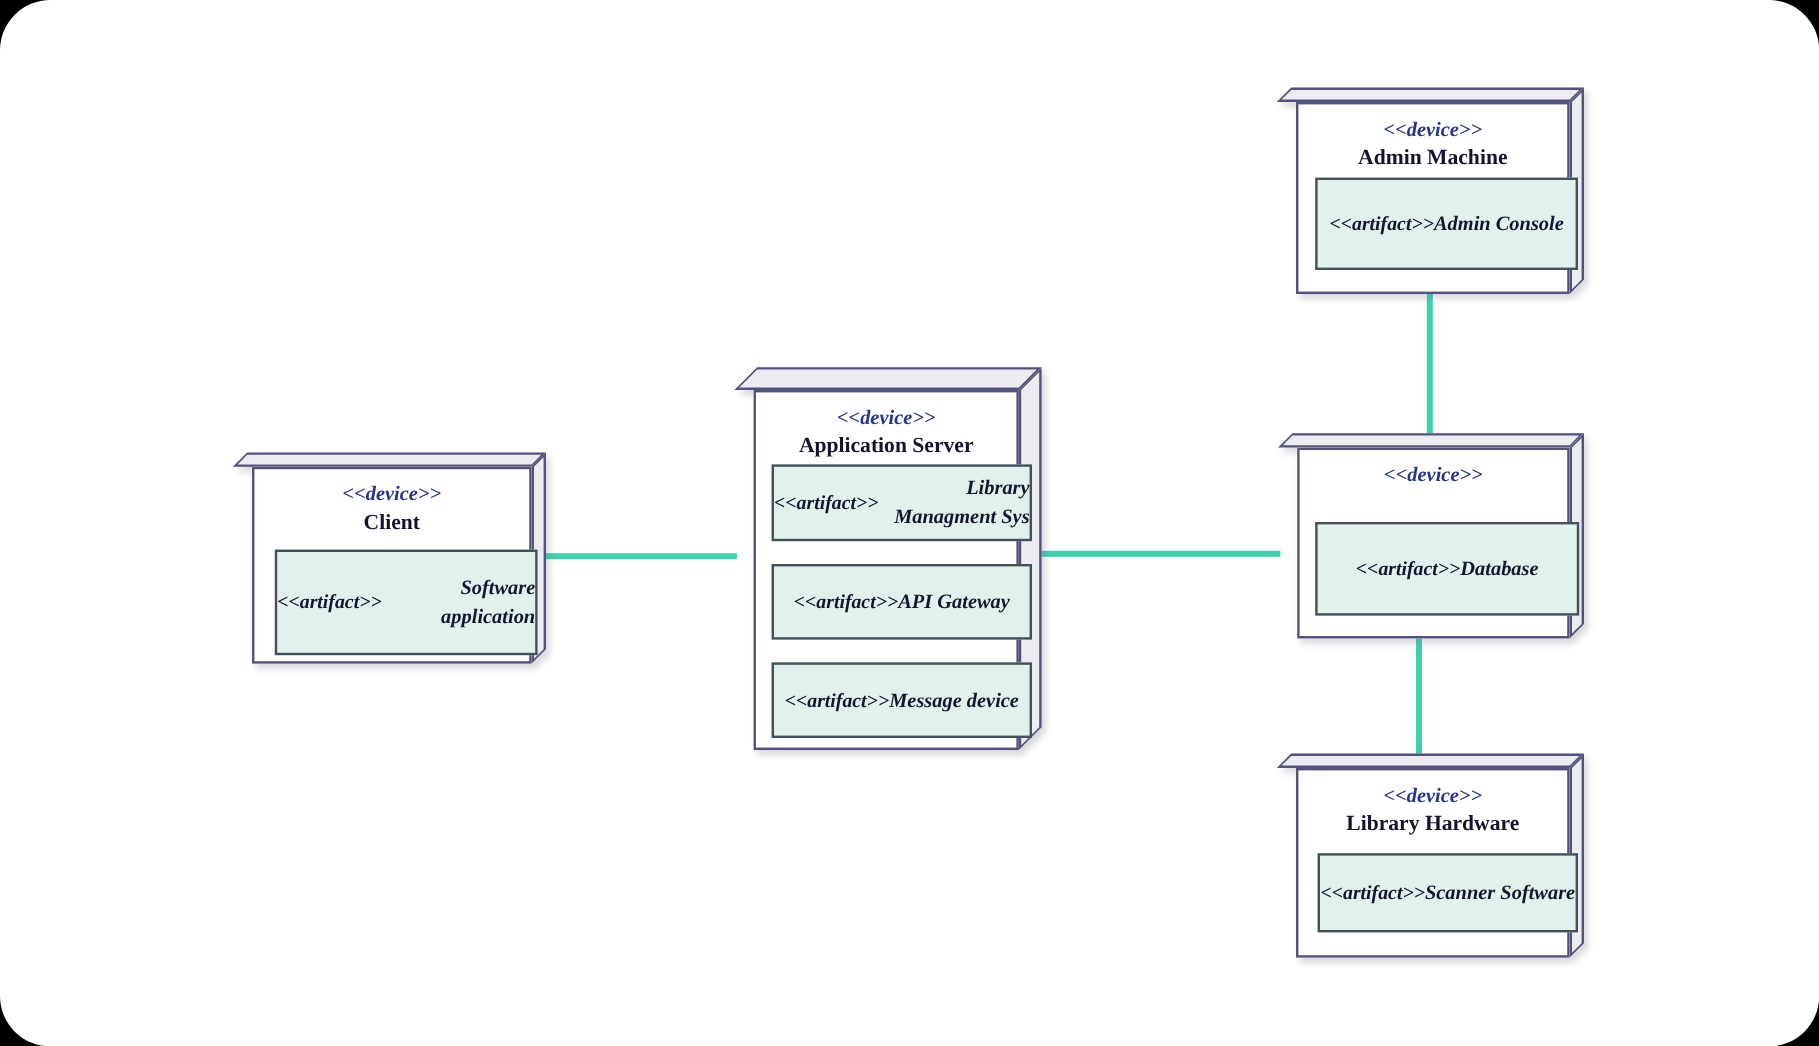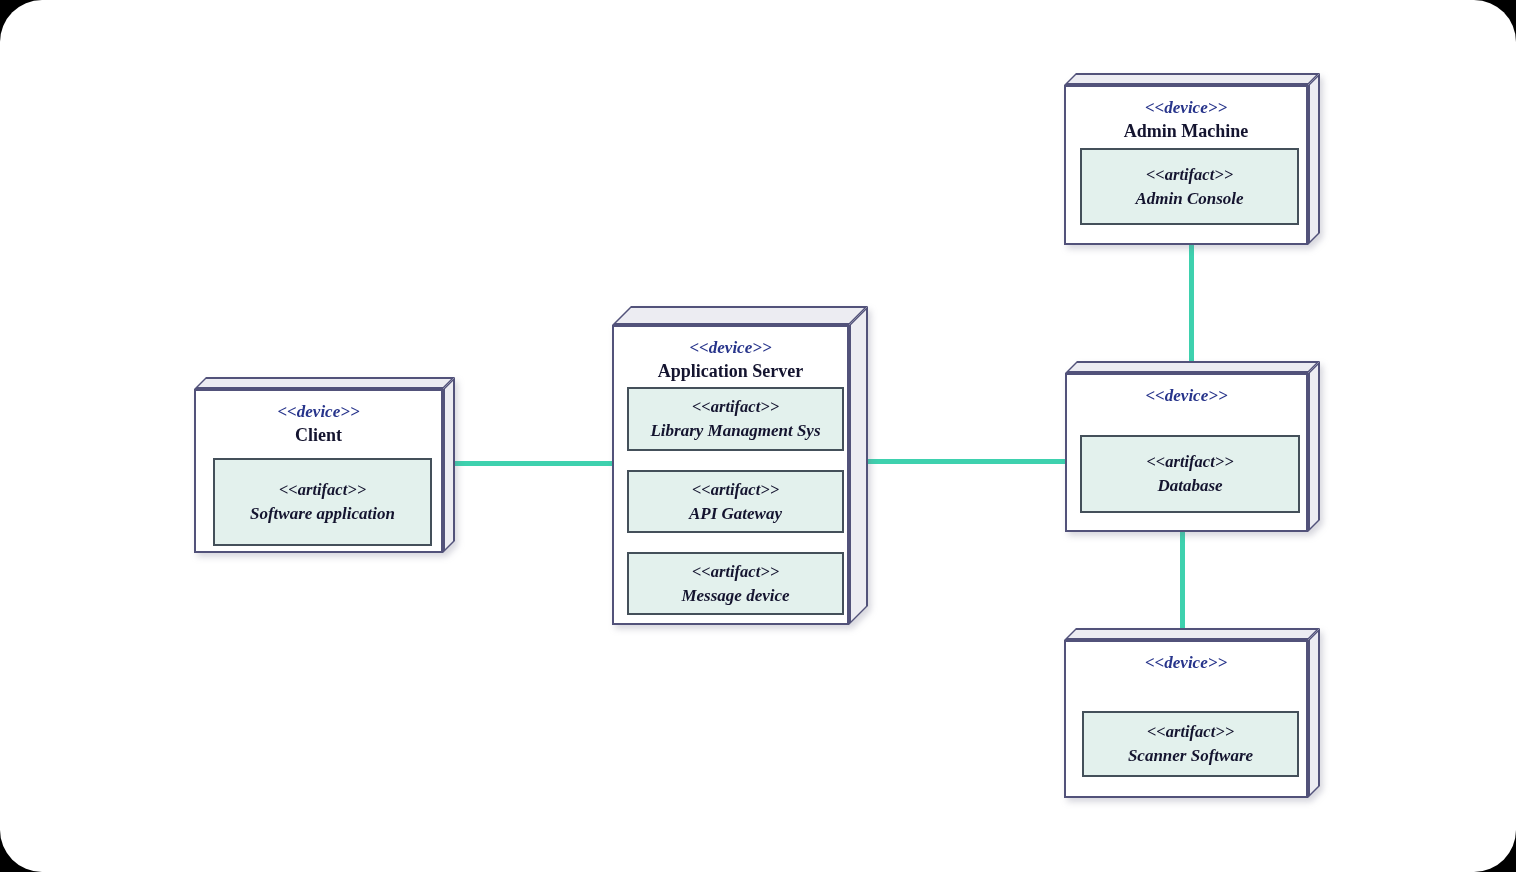--- a/index.html
+++ b/index.html
@@ -15,33 +15,33 @@
     background:#ececf2; border:2px solid #52527a; box-sizing:border-box;
     transform:skewX(-45deg); transform-origin:0 100%;
   }
   .face-side {
     position:absolute; top:0; right:calc(-1 * var(--d)); width:var(--d); height:100%;
     background:#ececf2; border:2px solid #52527a; box-sizing:border-box;
     transform:skewY(-45deg); transform-origin:0 0;
   }
   .face-front {
     position:absolute; inset:0; background:#fff;
-    border:2px solid #52527a; box-sizing:border-box; text-align:center;
+    border:2px solid #52527a; box-sizing:border-box; text-align:center;margin-left:16px;
   }
   .stereotype {
     font-style:italic; font-weight:bold; font-size:17px; line-height:22px;
     color:#27348b; padding-top:10px;
   }
   .node-name {
     font-weight:bold; font-size:18px; line-height:24px;
     color:#14142f;
   }
   .artifact {
     position:absolute; background:#e3f1ed; border:2px solid #44505a; box-sizing:border-box;
-    display:flex; flex-direction:column; justify-content:center; align-items:center;
+    display:flex; flex-direction:row; justify-content:center; align-items:center;
   }
   .artifact-stereotype {
     font-style:italic; font-weight:bold; font-size:16.5px; line-height:24px;
     color:#14142f; padding:0;
   }
   .artifact-name {
     font-style:italic; font-weight:bold; font-size:17px; line-height:24px;
     color:#14142f;
     text-align:right;
   }
@@ -113,20 +113,21 @@
         <div class="artifact-name">Database</div>
       </div>
     </div>
   </div>
 
   <div class="node" style="left:1064px; top:640px; width:244px; height:158px; --d:12px;">
     <div class="face-top"></div>
     <div class="face-side"></div>
     <div class="face-front">
       <div class="stereotype">&lt;&lt;device&gt;&gt;</div>
+      <div class="node-name">Library Hardware</div>
       <div class="artifact" style="left:16px; top:69px; width:217px; height:66px;">
         <div class="artifact-stereotype">&lt;&lt;artifact&gt;&gt;</div>
         <div class="artifact-name">Scanner Software</div>
       </div>
     </div>
   </div>
 
 </div>
 
 </body></html>

